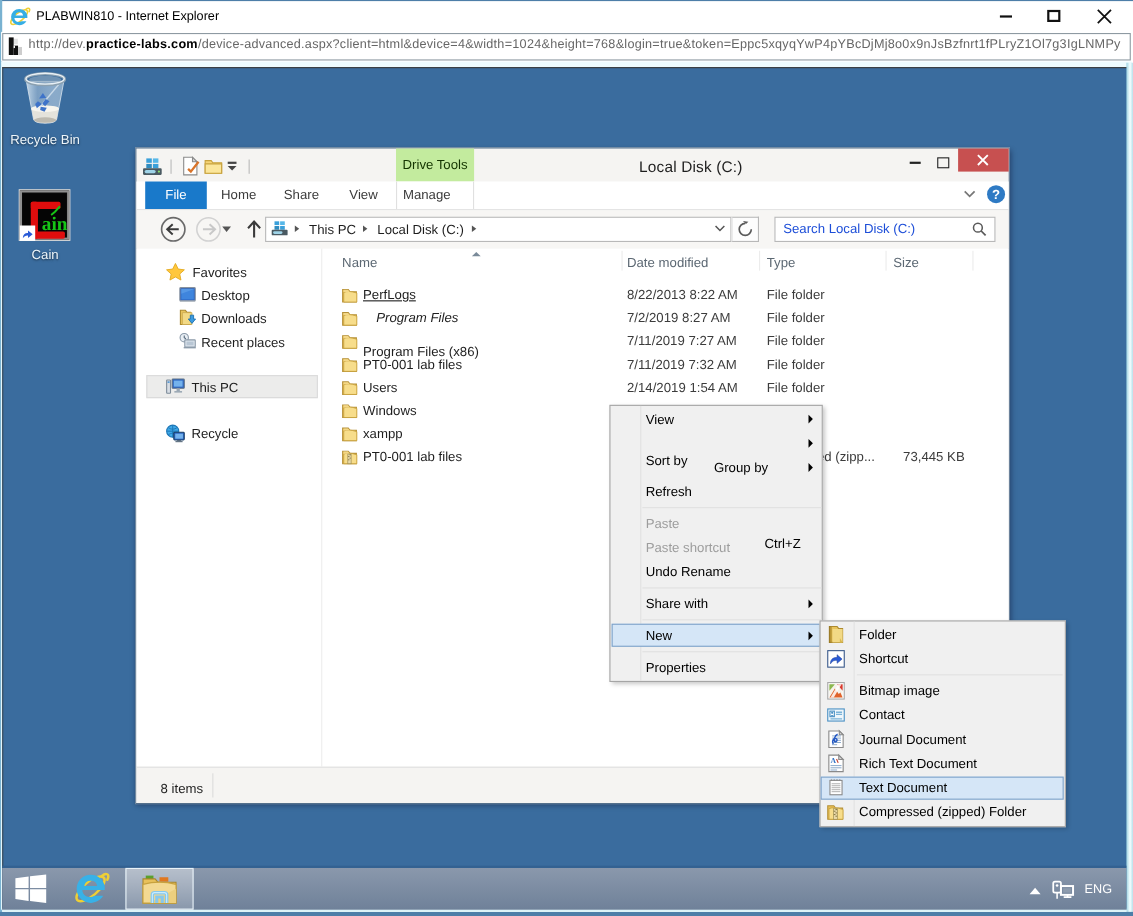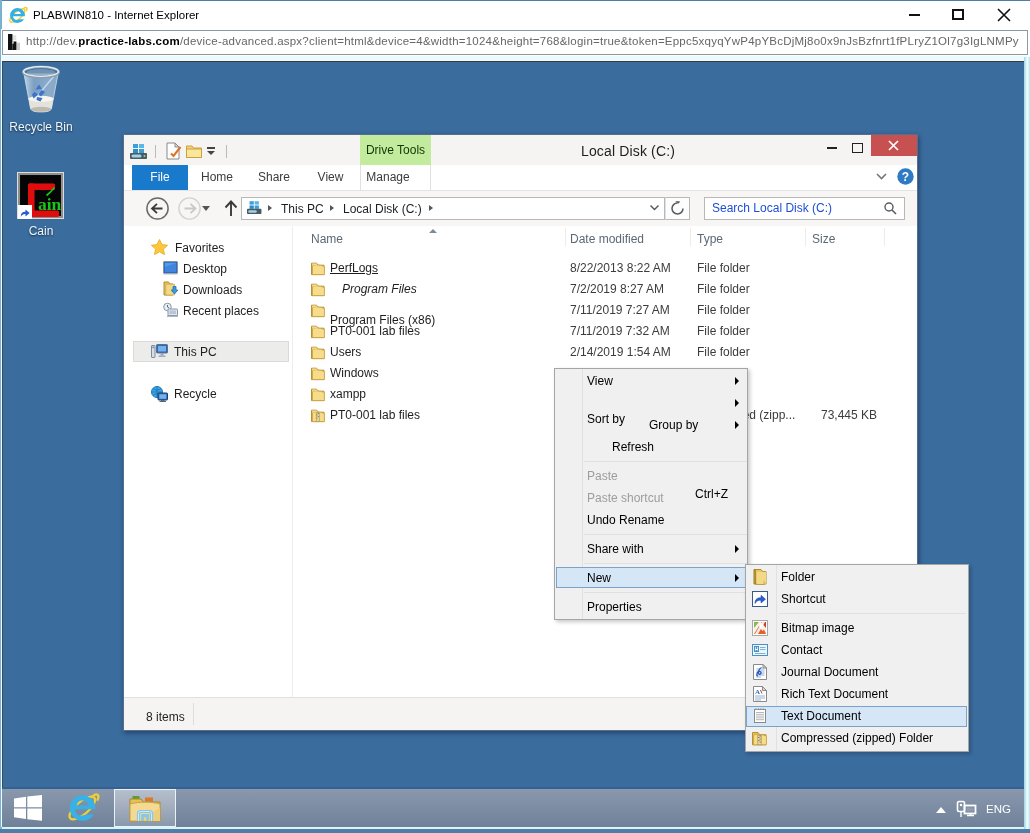--- a/index.html
+++ b/index.html
@@ -365,21 +365,21 @@
  <div class="abs t12" style="left:146px;top:710px;">8 items</div>
  <div class="abs" style="left:193px;top:703px;width:1px;height:22px;background:#dcdcdc"></div>
 </div>
 
 <div id="ctxmenu">
  <div class="menu" style="left:554px;top:368px;width:194px;height:252px;"></div>
  <div class="abs" style="left:582px;top:369px;width:1px;height:250px;background:#e2e1e1"></div>
  <div class="abs mitem" style="left:587px;top:374px;">View</div>
  <div class="abs mitem" style="left:587px;top:412px;">Sort by</div>
  <div class="abs mitem" style="left:604px;top:418px;margin-left:45px;">Group by</div>
- <div class="abs mitem" style="left:612px;top:440px;">Refresh</div>
+ <div class="abs mitem" style="left:587px;top:440px;">Refresh</div>
  <div class="msep abs" style="left:584px;top:461px;width:163px;"></div>
  <div class="abs mitem dis" style="left:587px;top:469px;">Paste</div>
  <div class="abs mitem dis" style="left:587px;top:491px;">Paste shortcut</div>
  <div class="abs mitem" style="left:587px;top:513px;">Undo Rename</div>
  <div class="abs mitem" style="left:695px;top:487px;">Ctrl+Z</div>
  <div class="msep abs" style="left:584px;top:534px;width:163px;"></div>
  <div class="abs mitem" style="left:587px;top:542px;">Share with</div>
  <div class="msep abs" style="left:584px;top:563px;width:163px;"></div>
  <div class="hlbox abs" style="left:556px;top:567px;width:190px;height:21px;"></div>
  <div class="abs mitem" style="left:587px;top:571px;">New</div>

